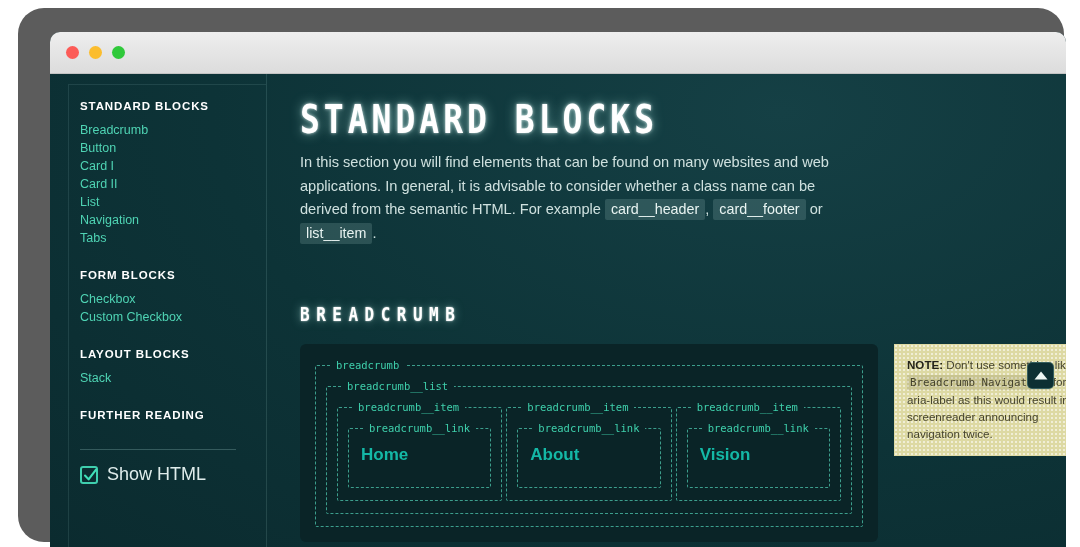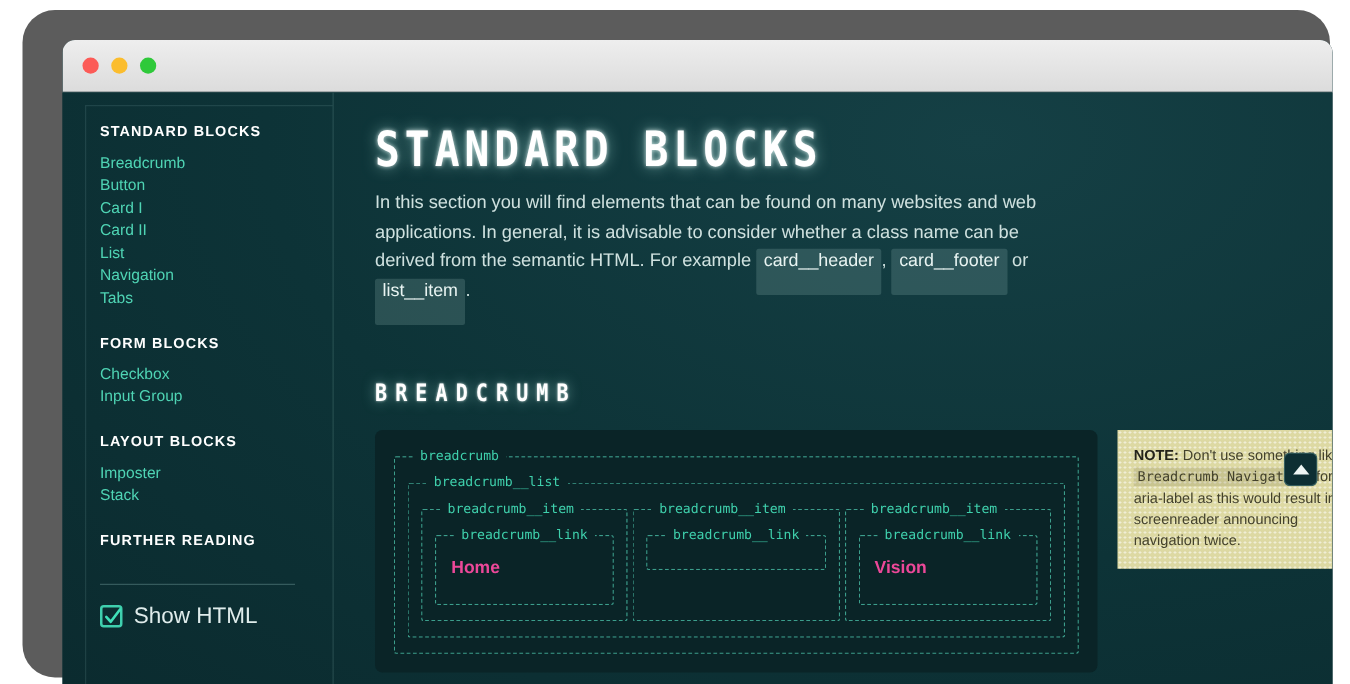--- a/index.html
+++ b/index.html
@@ -131,21 +131,21 @@
   #intro {
     color: #cfe1df;
     font-size: 14.6px;
     line-height: 23.5px;
     max-width: 540px;
     margin-top: 14px;
   }
   code.inline {
     background: rgba(190,225,220,0.17);
     color: #e9f4f2;
-    padding: 2px 6px 19px;
+    padding: 2px 6px 3px;
     border-radius: 2px;
     font-family: "Liberation Sans", sans-serif;
     font-size: 14.3px;
   }
 
   #bc-heading-wrap { margin-top: 58px; }
 
   
   #demo-row { display: flex; align-items: flex-start; margin-top: 22px; }
   #demo-panel {
@@ -164,23 +164,23 @@
   fieldset.bem > legend {
     font-family: "DejaVu Sans Mono", monospace;
     font-size: 10.5px;
     color: #3fd0ac;
     padding: 0 6px;
     margin-left: 4px;
   }
   #bem-list { display: flex; gap: 4px; }
   .bem-item { flex: 1 1 0; }
   .bem-link-text {
-    color: #ec4899;
+    color: #14b8a6;
     font-weight: bold;
-    font-size: 14px;
+    font-size: 17px;
     padding: 2px 2px 10px;
   }
 
   
   #note {
     margin-left: 16px;
     width: 205px;
     flex: 0 0 205px;
     background: #ddd9a3;
     background-image: radial-gradient(rgba(255,255,255,0.55) 0.8px, transparent 0.9px);
@@ -234,26 +234,25 @@
           <a class="side-link" href="#">Card I</a>
           <a class="side-link" href="#">Card II</a>
           <a class="side-link" href="#">List</a>
           <a class="side-link" href="#">Navigation</a>
           <a class="side-link" href="#">Tabs</a>
         </div>
 
         <div class="side-group">
           <div class="side-head">FORM BLOCKS</div>
           <a class="side-link" href="#">Checkbox</a>
-          <a class="side-link" href="#">Input Group</a>
+          <a class="side-link" href="#">Custom Checkbox</a>
         </div>
 
         <div class="side-group">
           <div class="side-head">LAYOUT BLOCKS</div>
-          <a class="side-link" href="#">Imposter</a>
           <a class="side-link" href="#">Stack</a>
         </div>
 
         <div class="side-group tight">
           <div class="side-head">FURTHER READING</div>
         </div>
 
         <hr class="side-rule">
 
         <label class="checkrow">
@@ -298,20 +297,21 @@
                     <fieldset class="bem">
                       <legend>breadcrumb__link</legend>
                       <div class="bem-link-text">Home</div>
                     </fieldset>
                   </fieldset>
 
                   <fieldset class="bem bem-item">
                     <legend>breadcrumb__item</legend>
                     <fieldset class="bem">
                       <legend>breadcrumb__link</legend>
+                      <div class="bem-link-text">About</div>
                     </fieldset>
                   </fieldset>
 
                   <fieldset class="bem bem-item">
                     <legend>breadcrumb__item</legend>
                     <fieldset class="bem">
                       <legend>breadcrumb__link</legend>
                       <div class="bem-link-text">Vision</div>
                     </fieldset>
                   </fieldset>

